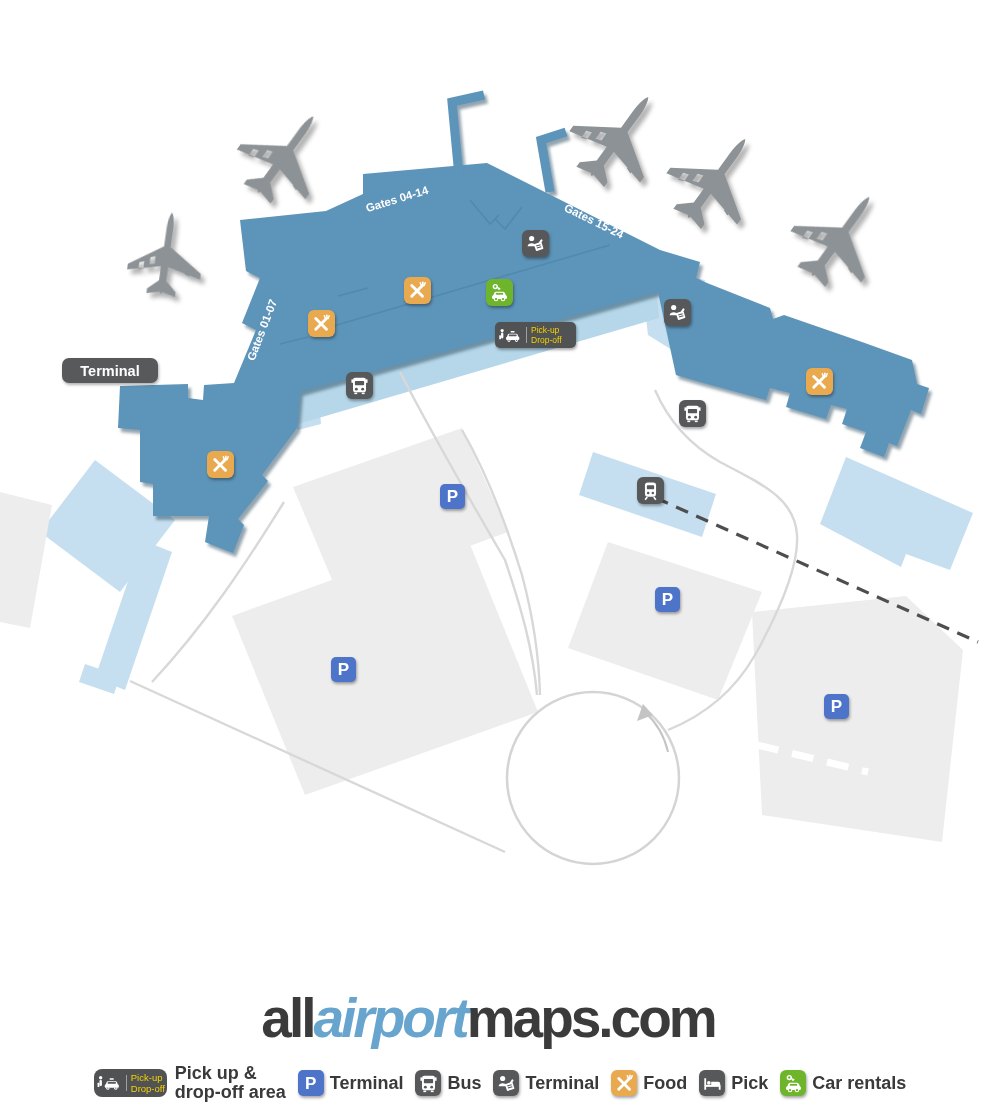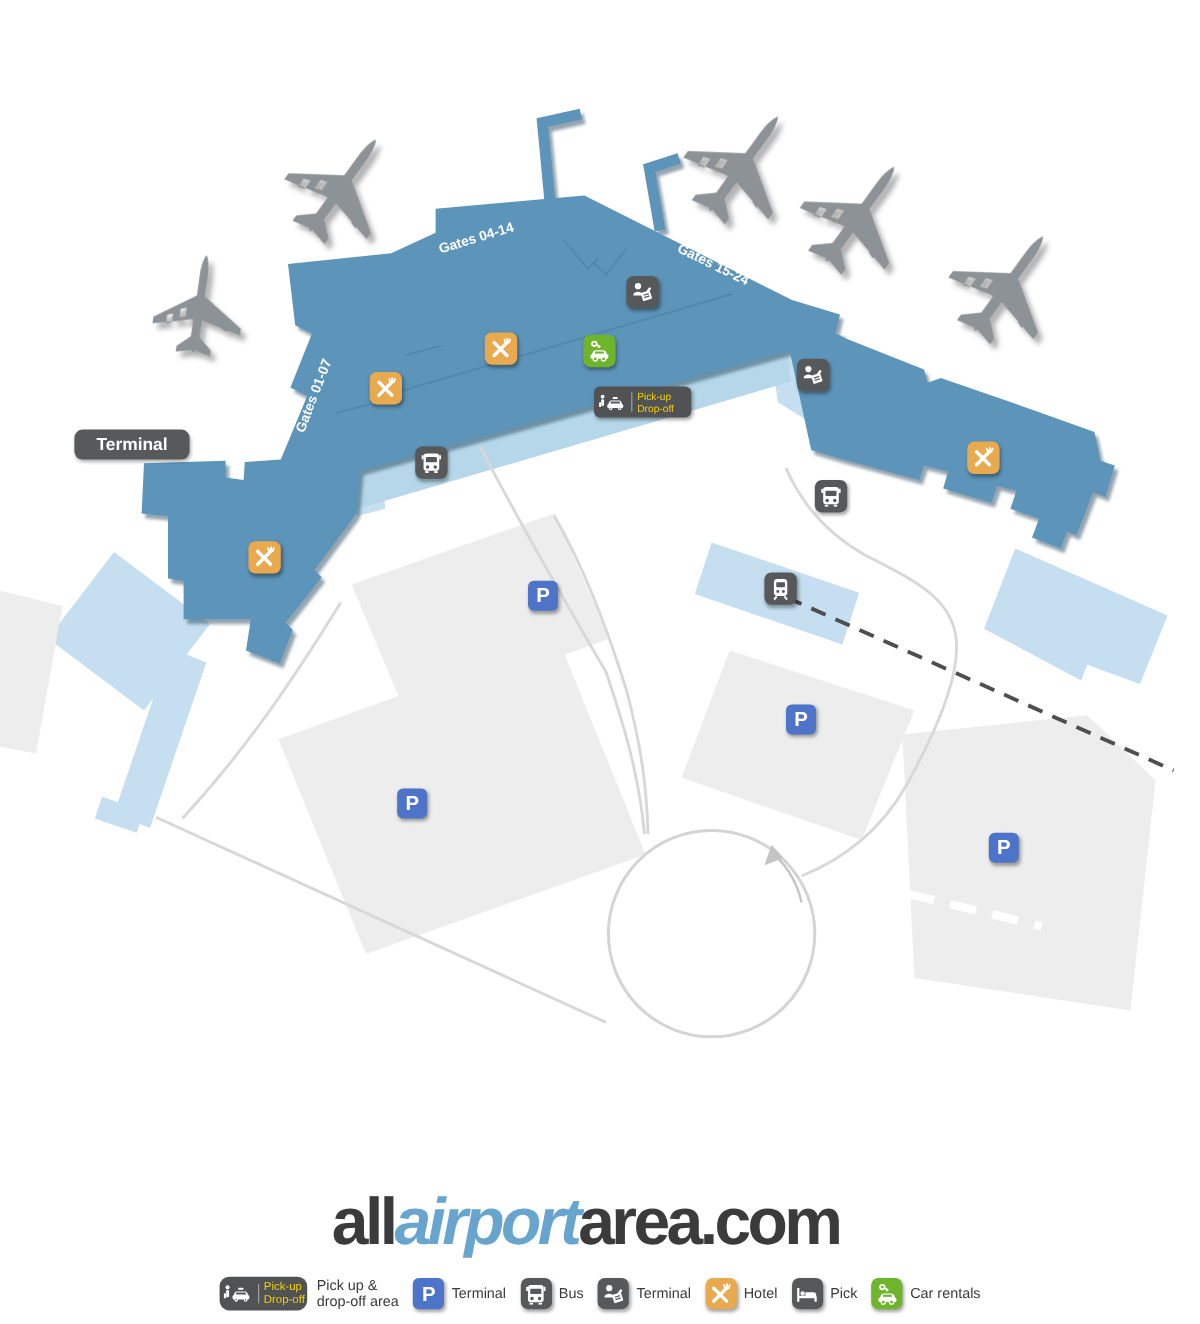--- a/index.html
+++ b/index.html
@@ -31,21 +31,21 @@
   .pu-badge .pu-g{width:26px;height:17px;margin-left:3px;flex:0 0 auto;}
   .pu-div{width:1px;height:16px;background:rgba(255,255,255,.45);margin:0 4px 0 2px;}
   .pu-txt{color:#f2d203;font-size:8.5px;font-weight:normal;line-height:1.2;white-space:nowrap;}
 
   
   .logo{position:absolute;left:0;top:986px;width:1000px;text-align:center;
         font-size:55px;font-weight:bold;letter-spacing:-3px;transform:translateX(-12px);}
   .logo .d{color:#3b3b3c;} .logo .b{color:#67a5ce;font-style:italic;}
   .legend{position:absolute;left:0;top:1064px;width:1000px;display:flex;align-items:center;
           justify-content:center;gap:12px;}
-  .legend .l-label{color:#3a3a3a;font-size:12px;font-weight:normal;line-height:1.06;margin-left:-6px;}
+  .legend .l-label{color:#3a3a3a;font-size:18px;font-weight:bold;line-height:1.06;margin-left:-6px;}
   .legend-badge{width:73px;height:28px;background:#515254;border-radius:8px;display:flex;
         align-items:center;flex:0 0 auto;}
   .legend-badge .pu-g{width:28px;height:18px;margin-left:2px;}
   .legend-badge .pu-txt{font-size:9.5px;}
 </style>
 </head>
 <body>
 
 <div class="stage">
 
@@ -304,21 +304,21 @@
       <div>Pick-up</div>
       <div>Drop-off</div>
     </div>
   </div>
 
   <div class="terminal-label">Terminal</div>
   <div class="gate-label" style="left:397px;top:199px;transform:translate(-50%,-50%) rotate(-17deg)">Gates 04-14</div>
   <div class="gate-label" style="left:594px;top:221px;transform:translate(-50%,-50%) rotate(26deg)">Gates 15-24</div>
   <div class="gate-label" style="left:262px;top:330px;transform:translate(-50%,-50%) rotate(-69deg)">Gates 01-07</div>
 
-  <div class="logo"><span class="d">all</span><span class="b">airport</span><span class="d">area.com</span></div>
+  <div class="logo"><span class="d">all</span><span class="b">airport</span><span class="d">maps.com</span></div>
 
   <div class="legend">
     <div class="legend-badge">
       <svg class="pu-g" viewBox="0 0 30 20">
           <use href="#g-pickup"></use>
         </svg>
       <div class="pu-div"></div>
       <div class="pu-txt">
         <div>Pick-up</div>
         <div>Drop-off</div>
@@ -346,21 +346,21 @@
           <use href="#g-security"></use>
         </svg>
       </div>
     <div class="l-label">Terminal</div>
 
     <div class="ic orange lg">
       <svg viewBox="0 0 24 24">
           <use href="#g-food"></use>
         </svg>
       </div>
-    <div class="l-label">Hotel</div>
+    <div class="l-label">Food</div>
 
     <div class="ic dark lg">
       <svg viewBox="0 0 24 24">
           <use href="#g-hotel"></use>
         </svg>
       </div>
     <div class="l-label">Pick</div>
 
     <div class="ic green lg">
       <svg viewBox="0 0 24 24">

